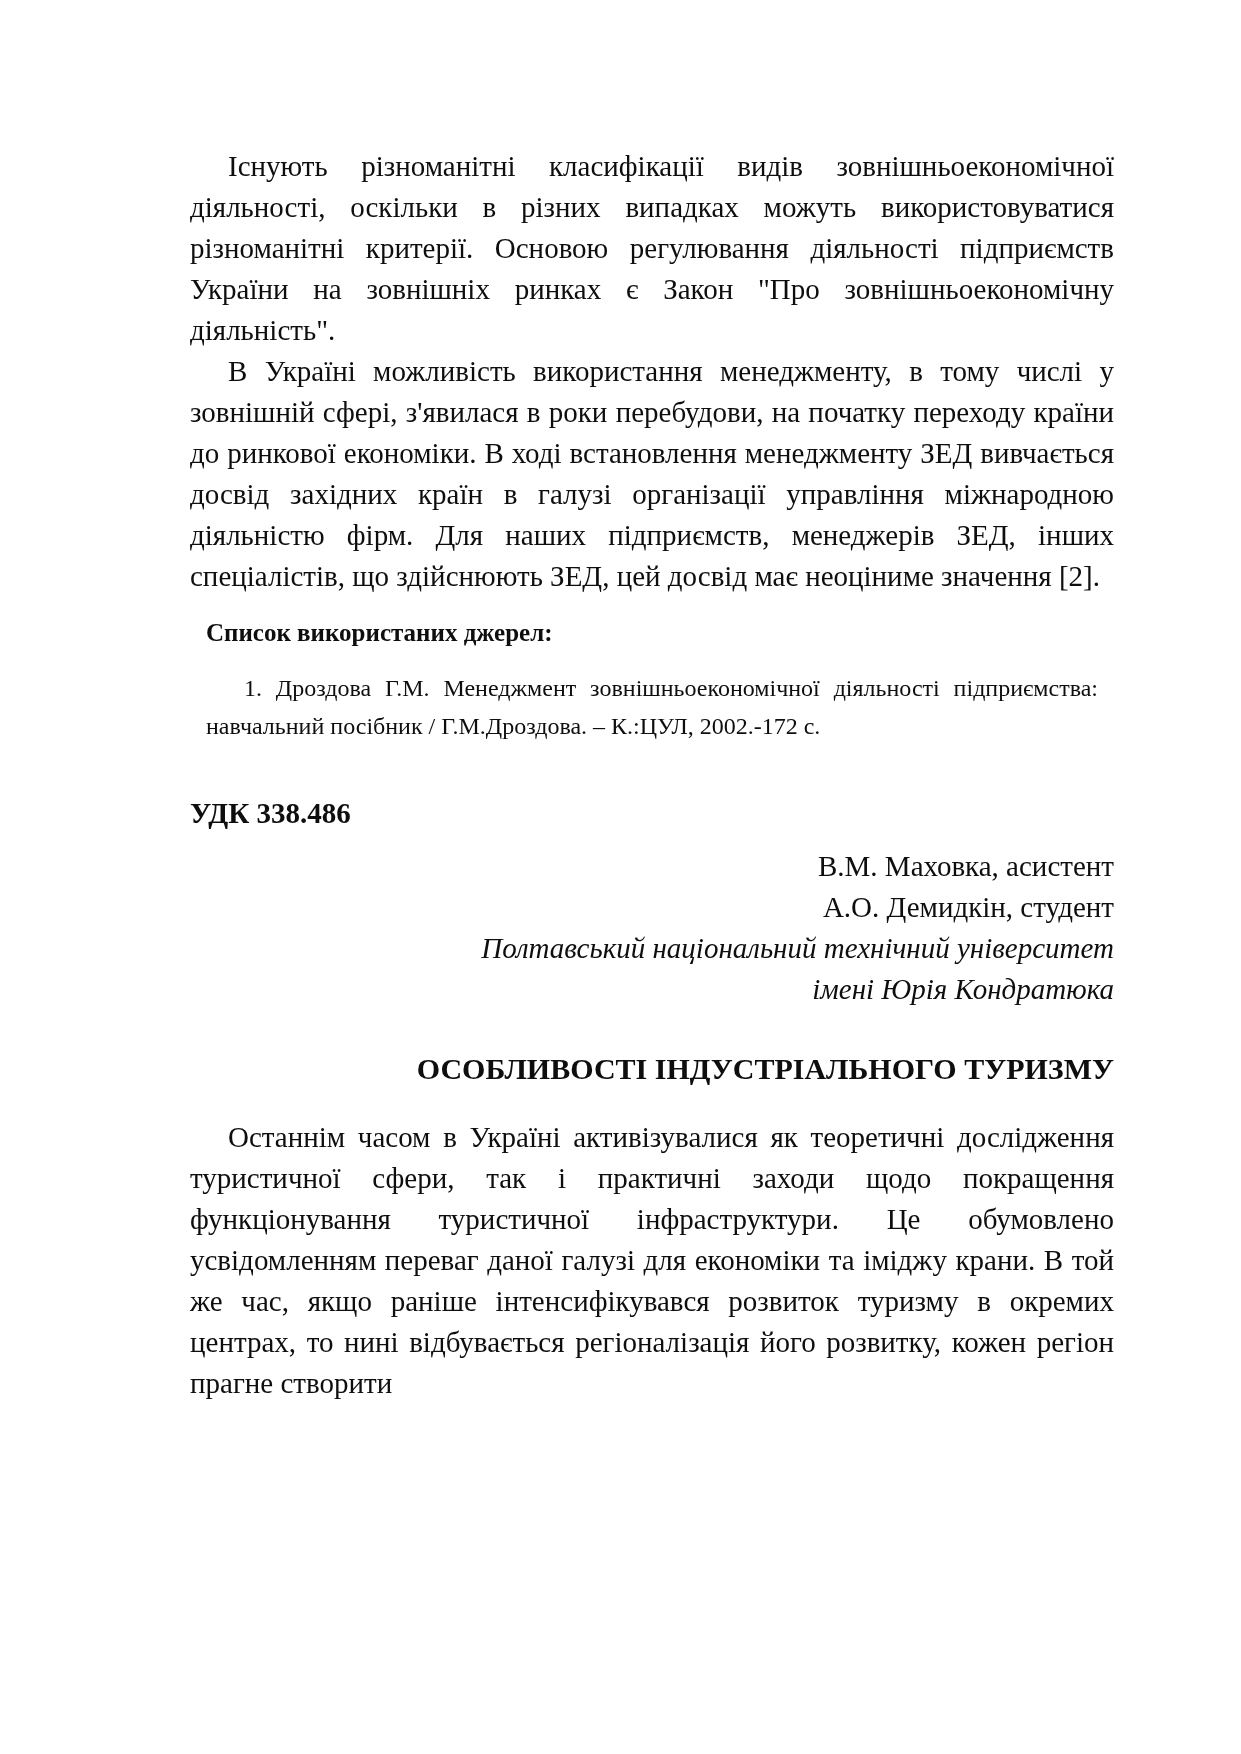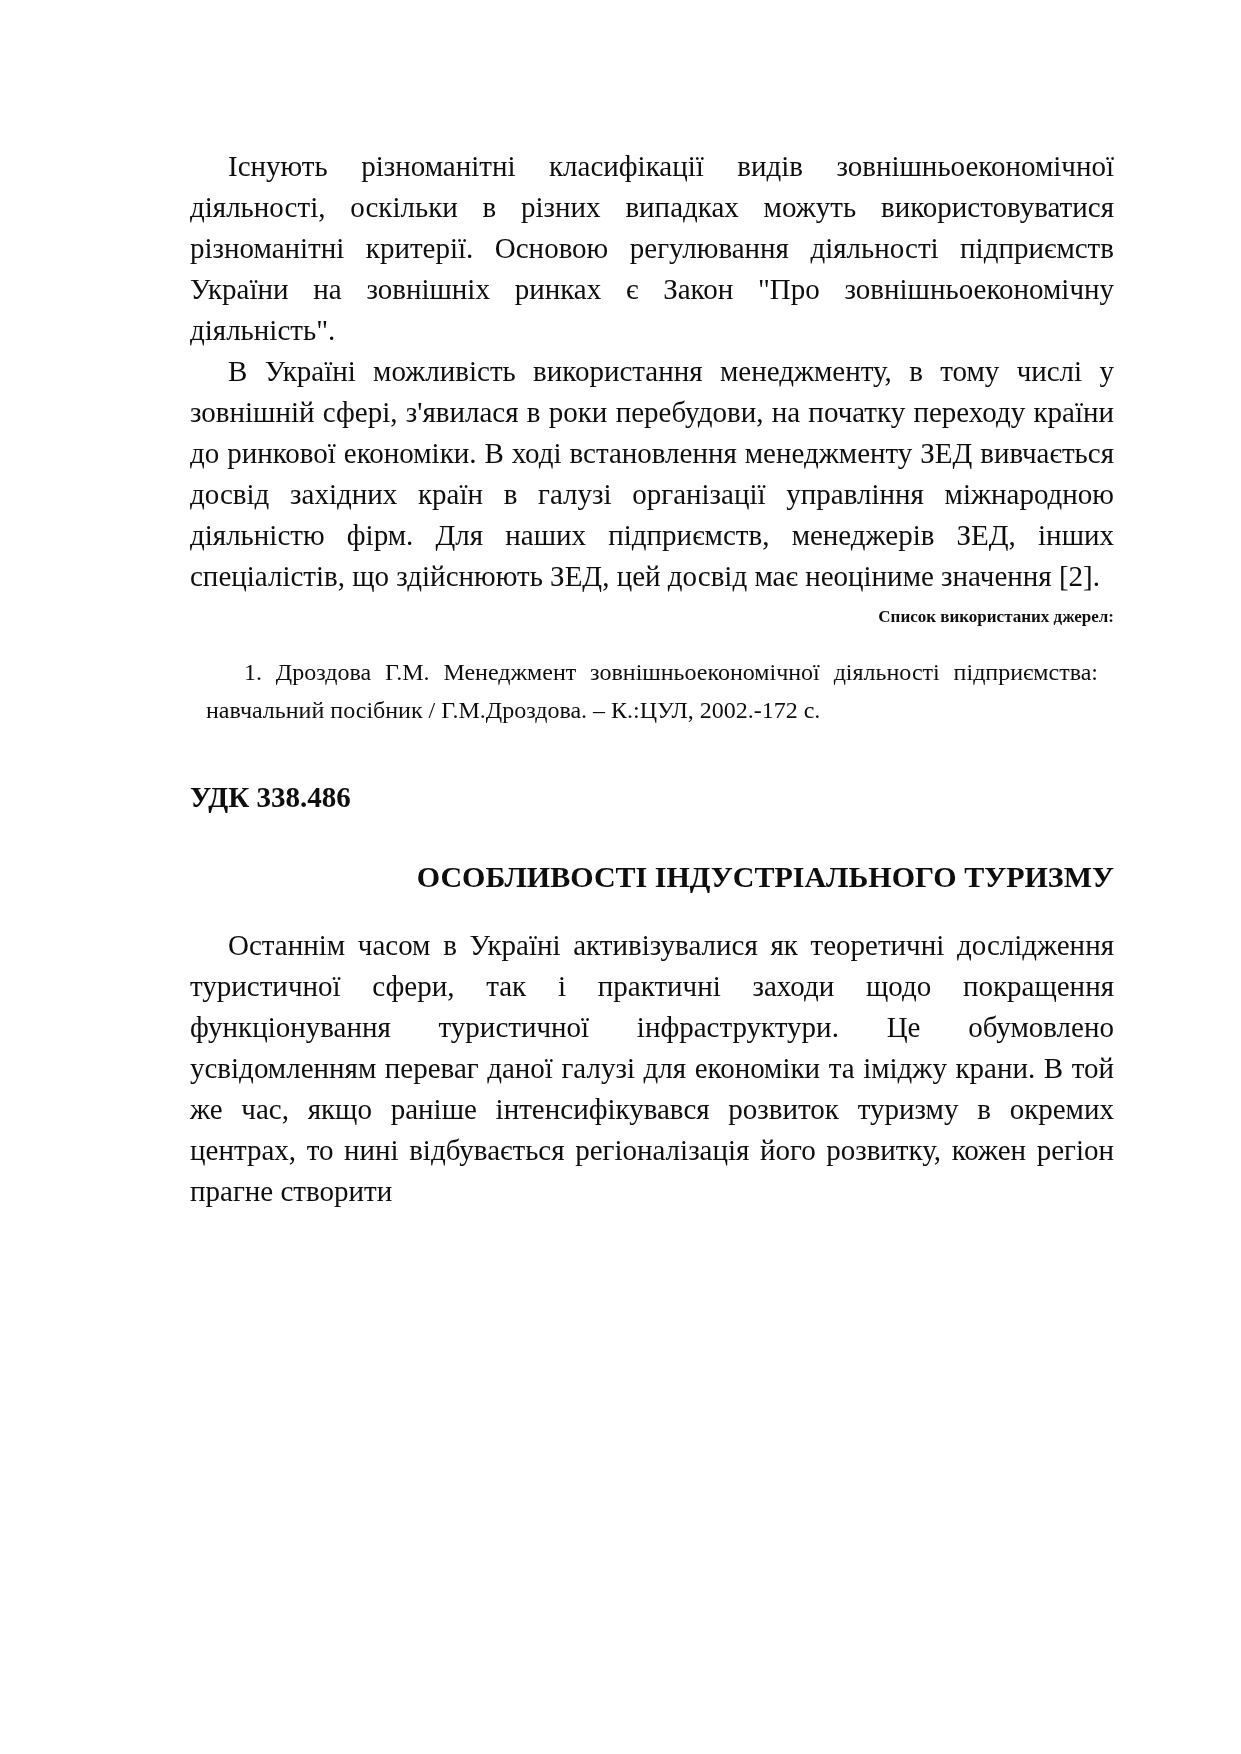--- a/index.html
+++ b/index.html
@@ -23,25 +23,25 @@
     width: 924px;
   }
   .body-par {
     font-size: 29px;
     line-height: 41px;
     text-align: justify;
     text-indent: 38px;
     margin: 0;
   }
   .refs-heading {
-    font-size: 17px;
+    font-size: 25px;
     line-height: 40px;
     font-weight: bold;
-    text-align: right;
-    margin: 0;
+    text-align: left;
+    margin: 16px;
   }
   .ref-item {
     font-size: 24px;
     line-height: 38px;
     text-align: justify;
     text-indent: 38px;
     margin: 16px;
   }
   .udc {
     font-size: 29px;
@@ -94,20 +94,26 @@
   <div class="content">
 
     <p class="body-par">Існують різноманітні класифікації видів зовнішньоекономічної діяльності, оскільки в різних випадках можуть використовуватися різноманітні критерії. Основою регулювання діяльності підприємств України на зовнішніх ринках є Закон "Про зовнішньоекономічну діяльність".</p>
     <p class="body-par">В Україні можливість використання менеджменту, в тому числі у зовнішній сфері, з'явилася в роки перебудови, на початку переходу країни до ринкової економіки. В ході встановлення менеджменту ЗЕД вивчається досвід західних країн в галузі організації управління міжнародною діяльністю фірм. Для наших підприємств, менеджерів ЗЕД, інших спеціалістів, що здійснюють ЗЕД, цей досвід має неоціниме значення [2].</p>
 
     <p class="refs-heading">Список використаних джерел:</p>
     <p class="ref-item">1. Дроздова Г.М. Менеджмент зовнішньоекономічної діяльності підприємства: навчальний посібник / Г.М.Дроздова. – К.:ЦУЛ, 2002.-172 с.</p>
 
     <p class="udc">УДК 338.486</p>
 
+    <div class="byline-block">
+      <p class="byline">В.М. Маховка, асистент</p>
+      <p class="byline">А.О. Демидкін, студент</p>
+      <p class="affiliation">Полтавський національний технічний університет</p>
+      <p class="affiliation">імені Юрія Кондратюка</p>
+    </div>
 
     <p class="article-title">ОСОБЛИВОСТІ ІНДУСТРІАЛЬНОГО ТУРИЗМУ</p>
 
     <p class="body-par intro-par">Останнім часом в Україні активізувалися як теоретичні дослідження туристичної сфери, так і практичні заходи щодо покращення функціонування туристичної інфраструктури. Це обумовлено усвідомленням переваг даної галузі для економіки та іміджу крани. В той же час, якщо раніше інтенсифікувався розвиток туризму в окремих центрах, то нині відбувається регіоналізація його розвитку, кожен регіон прагне створити</p>
 
   </div>
 
   <div class="page-number">533</div>
 </div>
 

